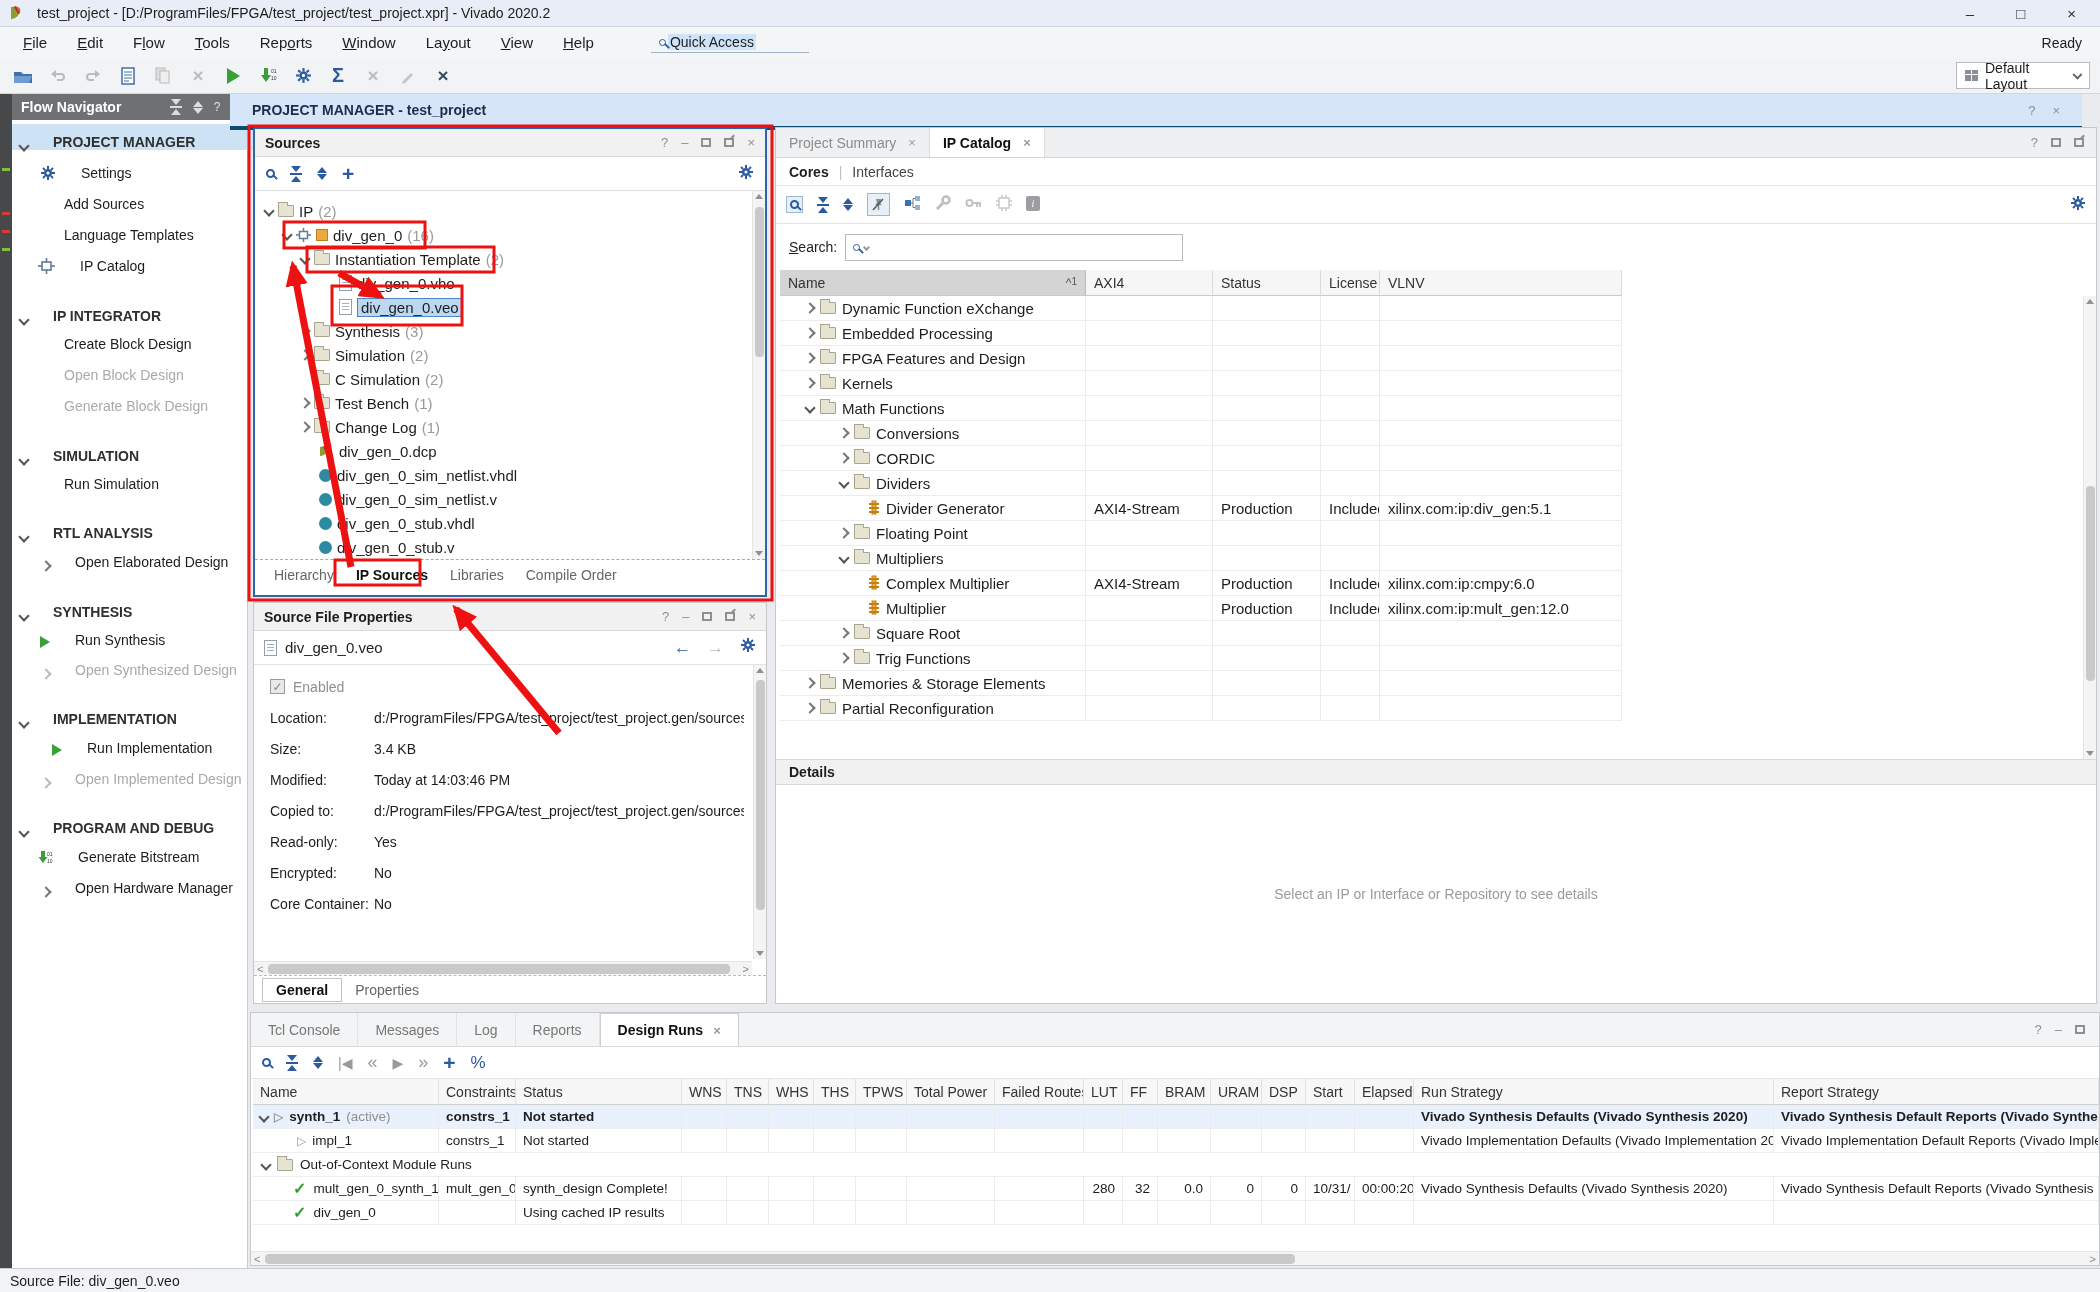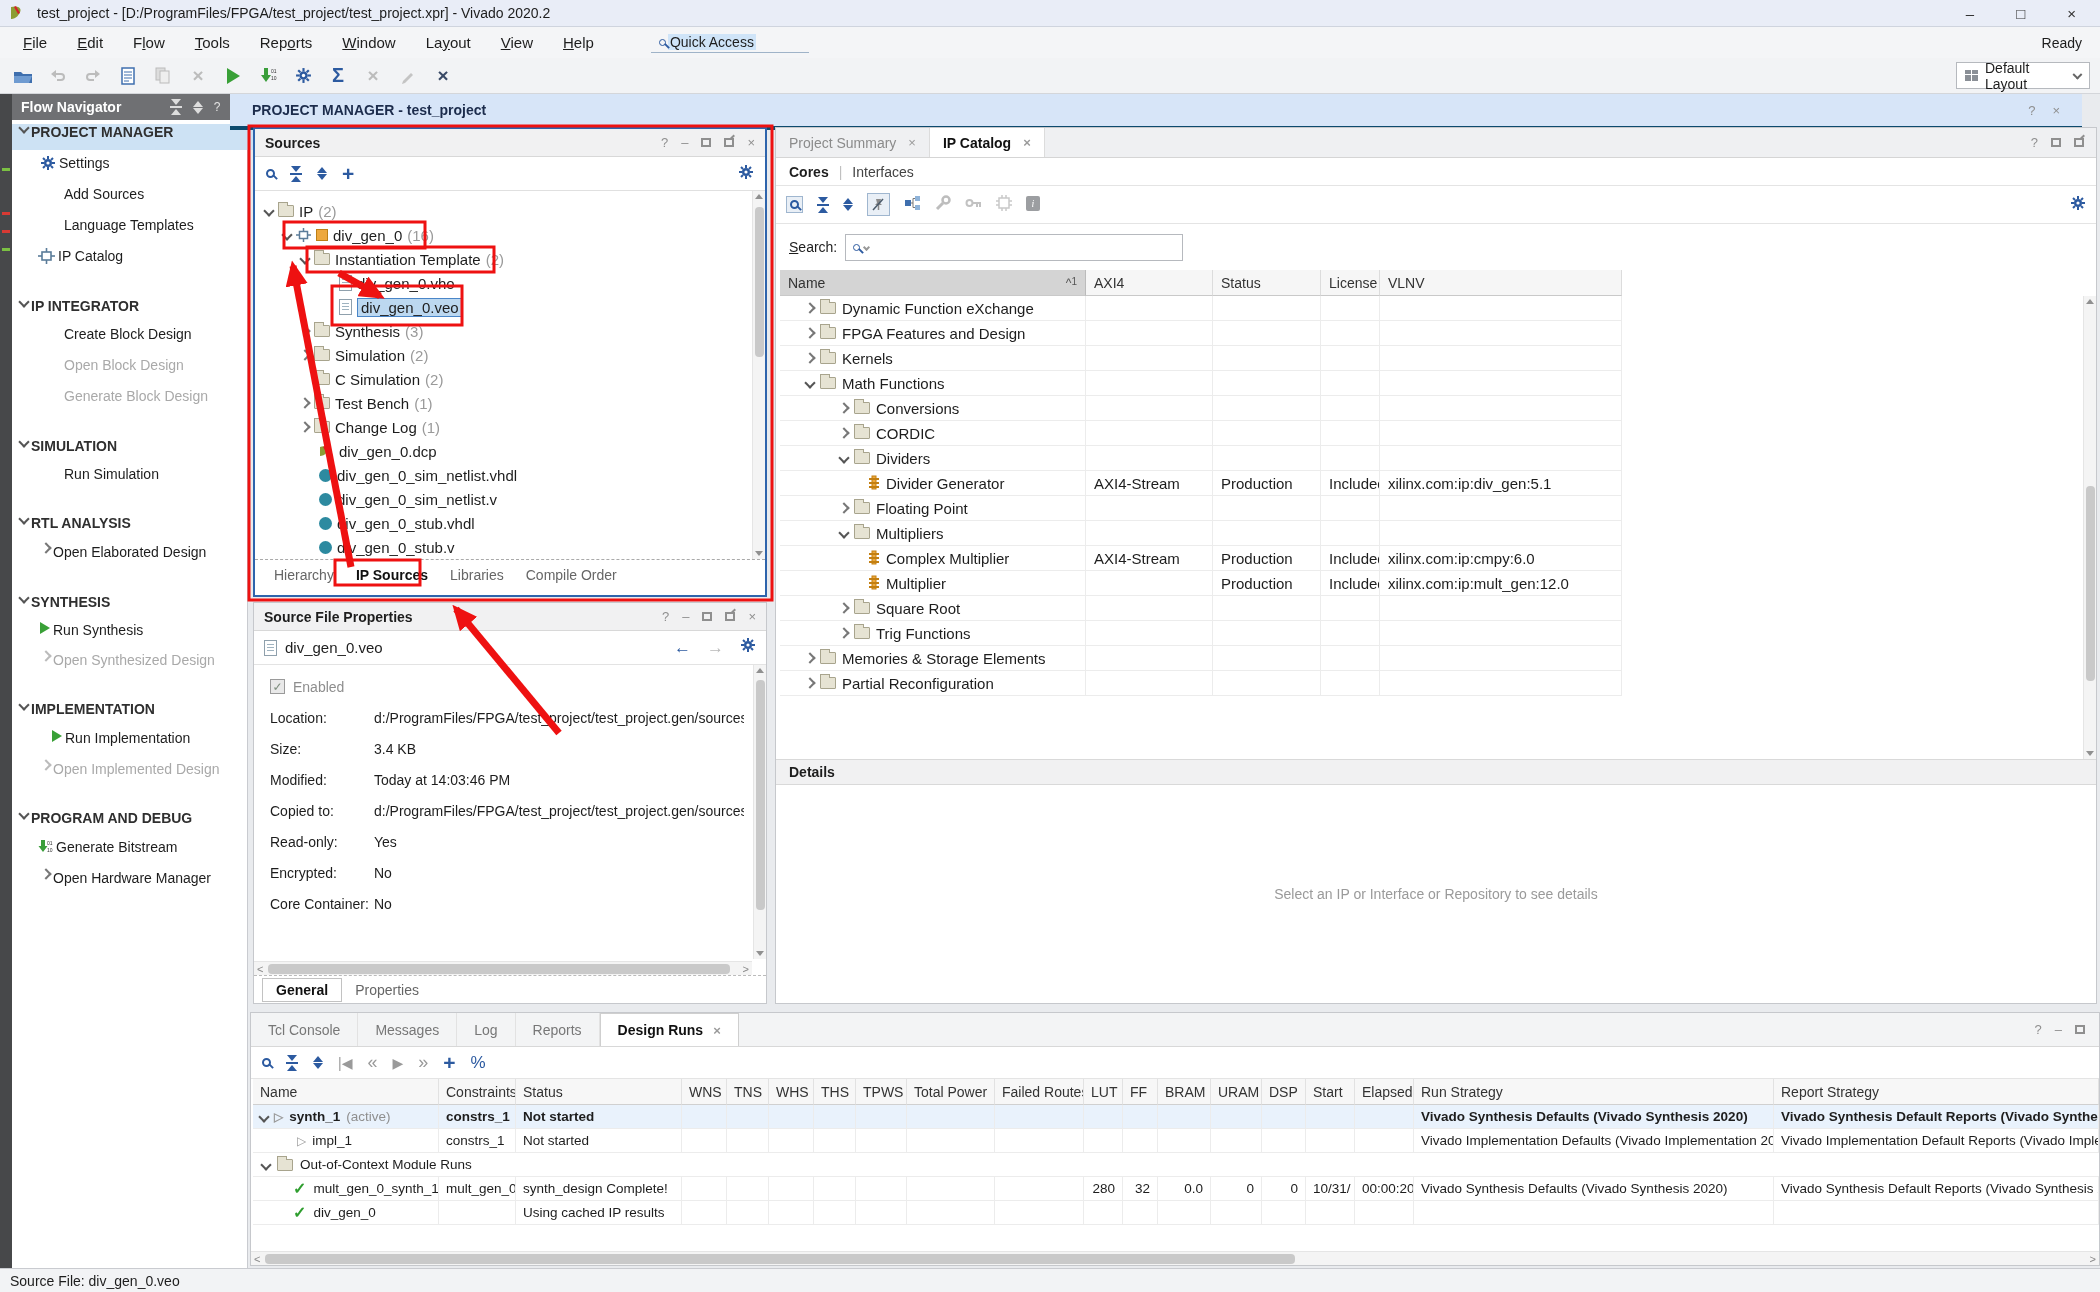--- a/index.html
+++ b/index.html
@@ -21,21 +21,21 @@
 #layout-box{position:absolute;right:10px;top:62px;width:134px;height:27px;background:#fff;border:1px solid #b6b9be;display:flex;align-items:center;gap:7px;padding:0 8px;font-size:14px}
 .lgrid{width:13px;height:11px;display:grid;grid-template-columns:6px 6px;grid-template-rows:4px 6px;gap:1px}
 .lgrid i{background:#8a8f96}
 .caret{width:7px;height:7px;border-right:2px solid #666;border-bottom:2px solid #666;transform:rotate(45deg);margin-left:auto;margin-top:-3px}
 
 #leftstrip{position:absolute;left:0;top:94px;width:12px;height:1174px;background:#47484a}
 .mark{position:absolute;left:2px;width:8px;height:3px}
 #flownav{position:absolute;left:12px;top:94px;width:236px;height:1174px;background:#fff;border-right:1px solid #c9cbd0}
 #fn-head{height:26px;background:#6f7073;color:#fff;display:flex;align-items:center;padding:0 9px;font-size:14px;font-weight:bold}
 .fn-hicons{margin-left:auto;display:flex;gap:11px;align-items:center;color:#e3e3e3;font-size:12px;font-weight:normal}
-.fn{position:absolute;left:0;width:259px;height:26px;display:flex;align-items:flex-start;font-size:14px;gap:3px}
+.fn{position:absolute;left:0;width:259px;height:26px;display:flex;align-items:flex-end;font-size:14px;gap:25px}
 .fn-sec{font-weight:bold;color:#2f2f2f}
 .fn-sel{background:#cde2f4}
 .fn-dis{color:#a9a9a9}
 
 .cd{width:8px;height:8px;border-right:2px solid #555;border-bottom:2px solid #555;transform:rotate(45deg);display:inline-block;flex:none}
 .cr{width:8px;height:8px;border-right:2px solid #777;border-bottom:2px solid #777;transform:rotate(-45deg);display:inline-block;flex:none}
 .cr.dis{border-color:#bbb}
 .sp8{width:8px;display:inline-block;flex:none}
 
 .fold{width:16px;height:12px;background:#e6e3d3;border:1px solid #a8a48d;border-radius:1px;position:relative;display:inline-block;flex:none}
@@ -755,20 +755,31 @@
       </div>
       <div></div>
       <div></div>
       <div></div>
       <div></div>
     </div>
   <div class="cgrid crow">
       <div class="nc" style="padding-left:26px">
         <span class="cr"></span>
         <span class="fold"></span>
+        <span>Embedded Processing</span>
+      </div>
+      <div></div>
+      <div></div>
+      <div></div>
+      <div></div>
+    </div>
+  <div class="cgrid crow">
+      <div class="nc" style="padding-left:26px">
+        <span class="cr"></span>
+        <span class="fold"></span>
         <span>FPGA Features and Design</span>
       </div>
       <div></div>
       <div></div>
       <div></div>
       <div></div>
     </div>
   <div class="cgrid crow">
       <div class="nc" style="padding-left:26px">
         <span class="cr"></span>

